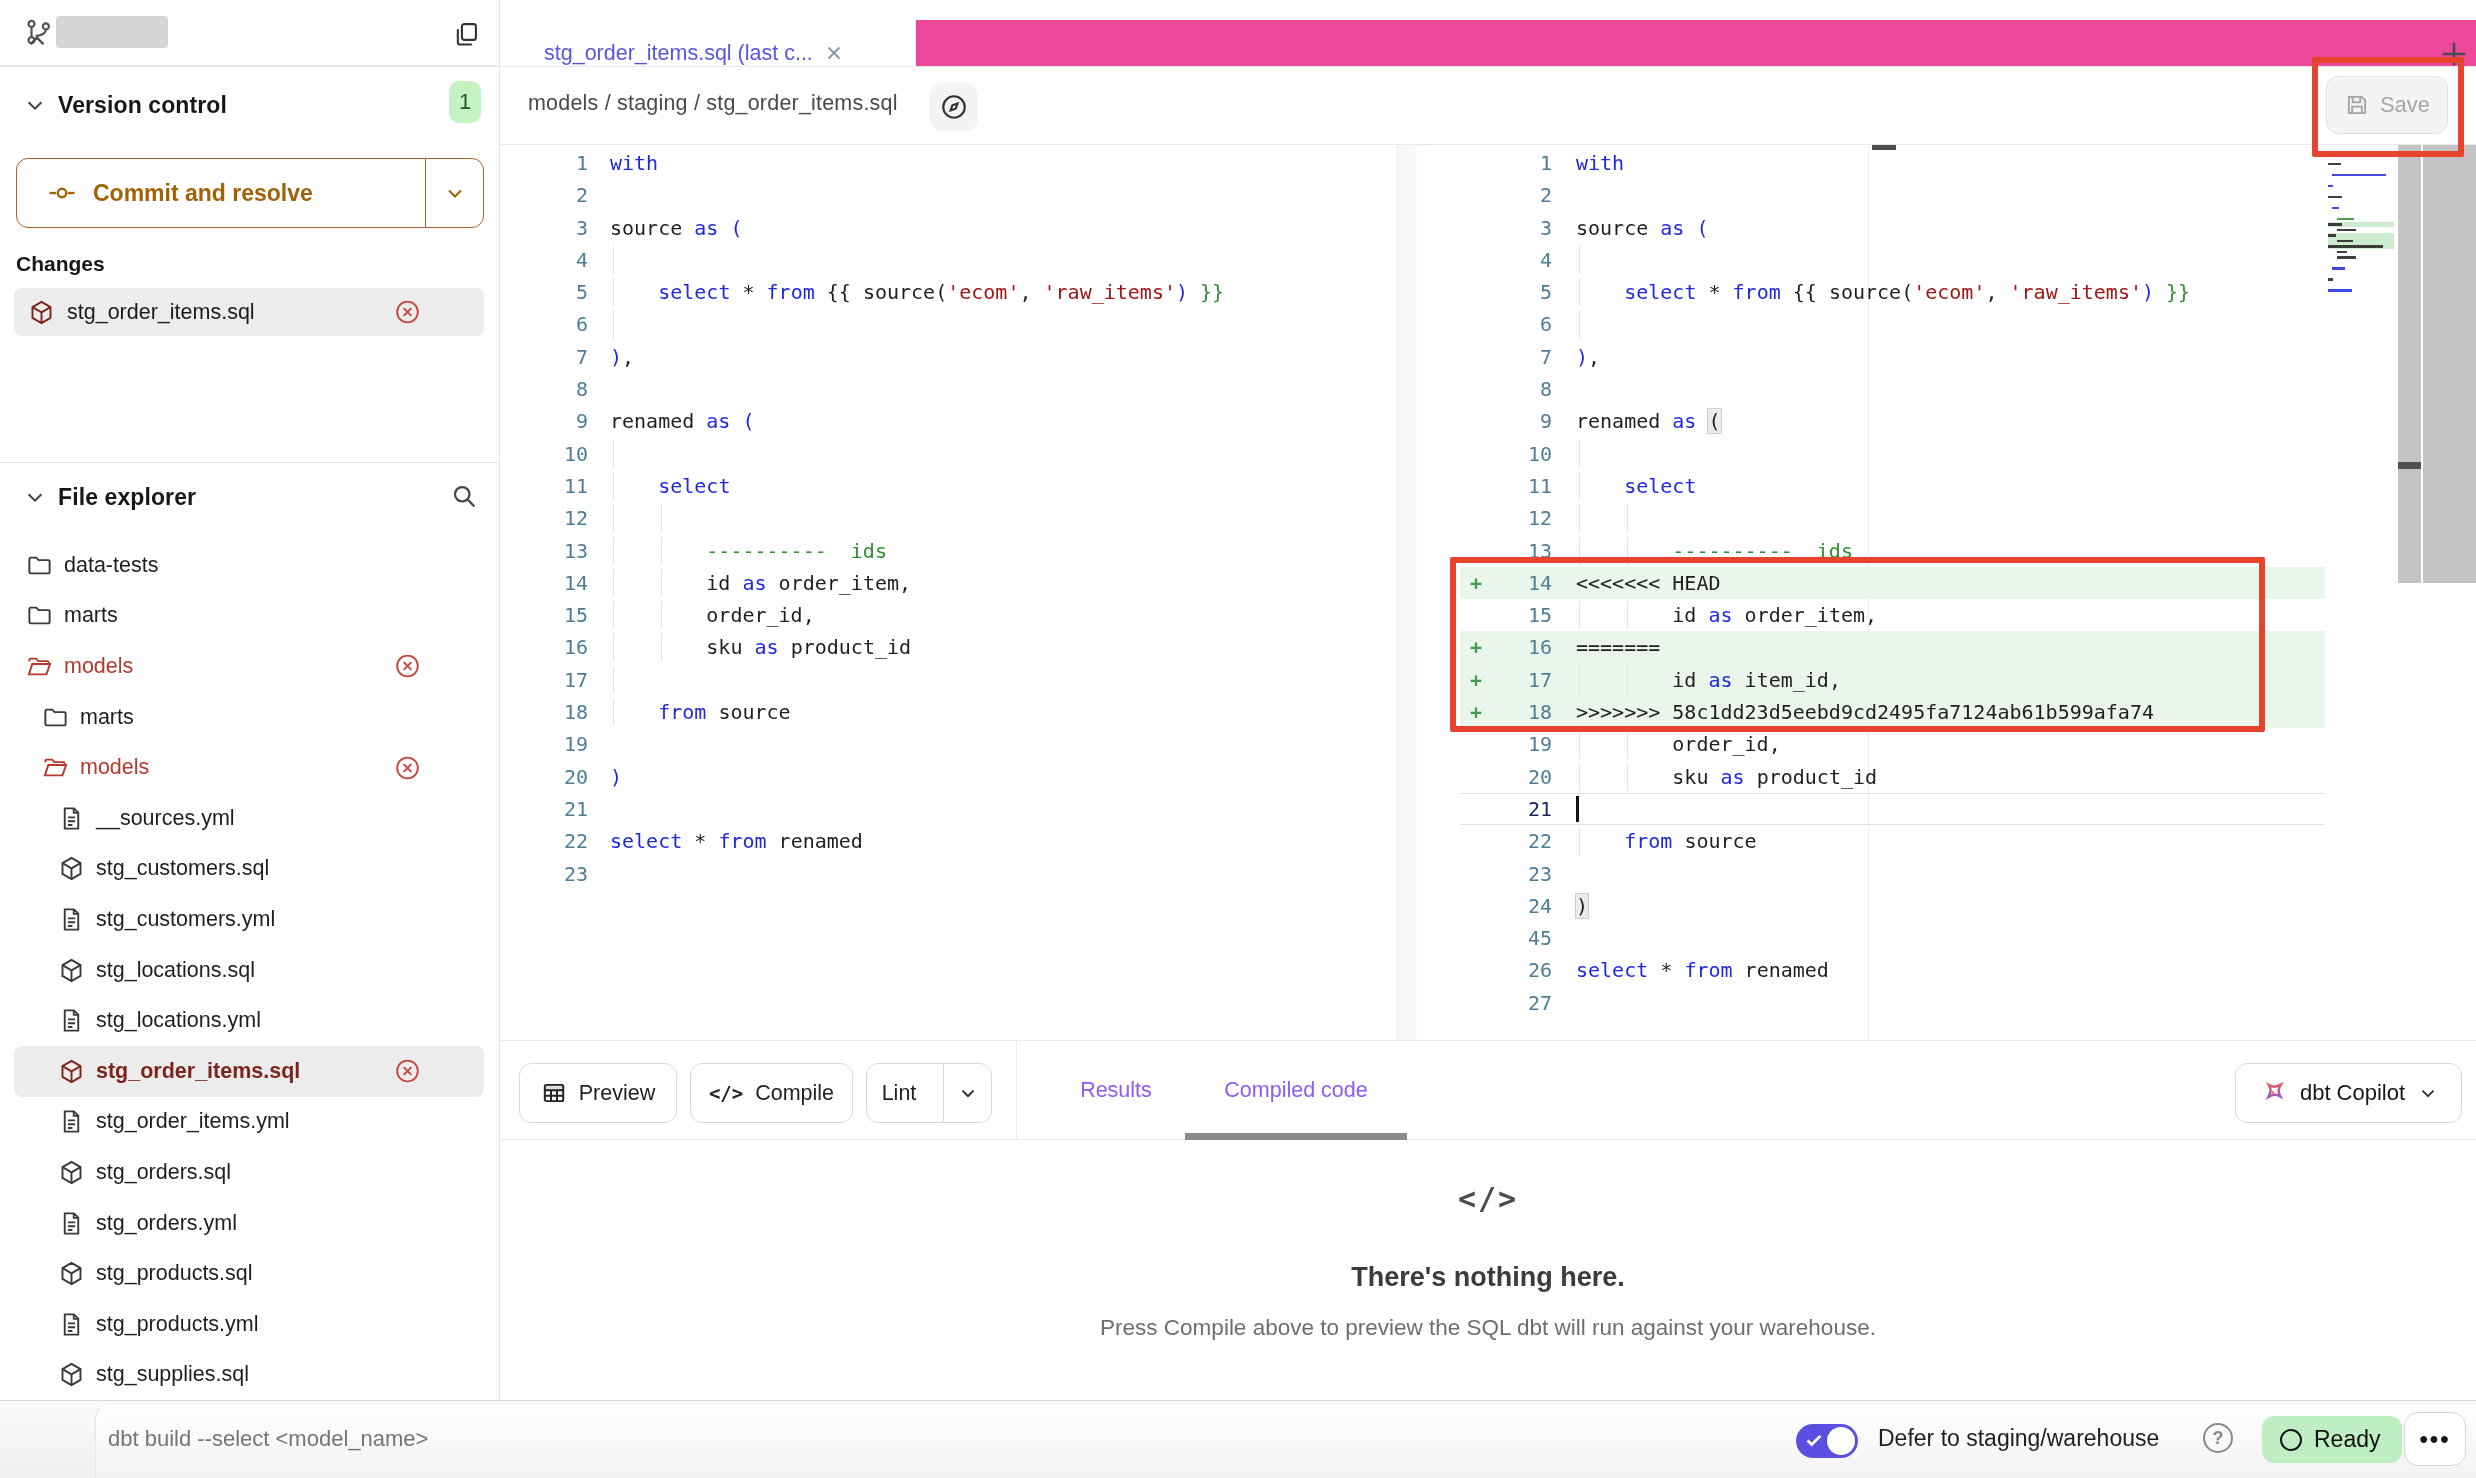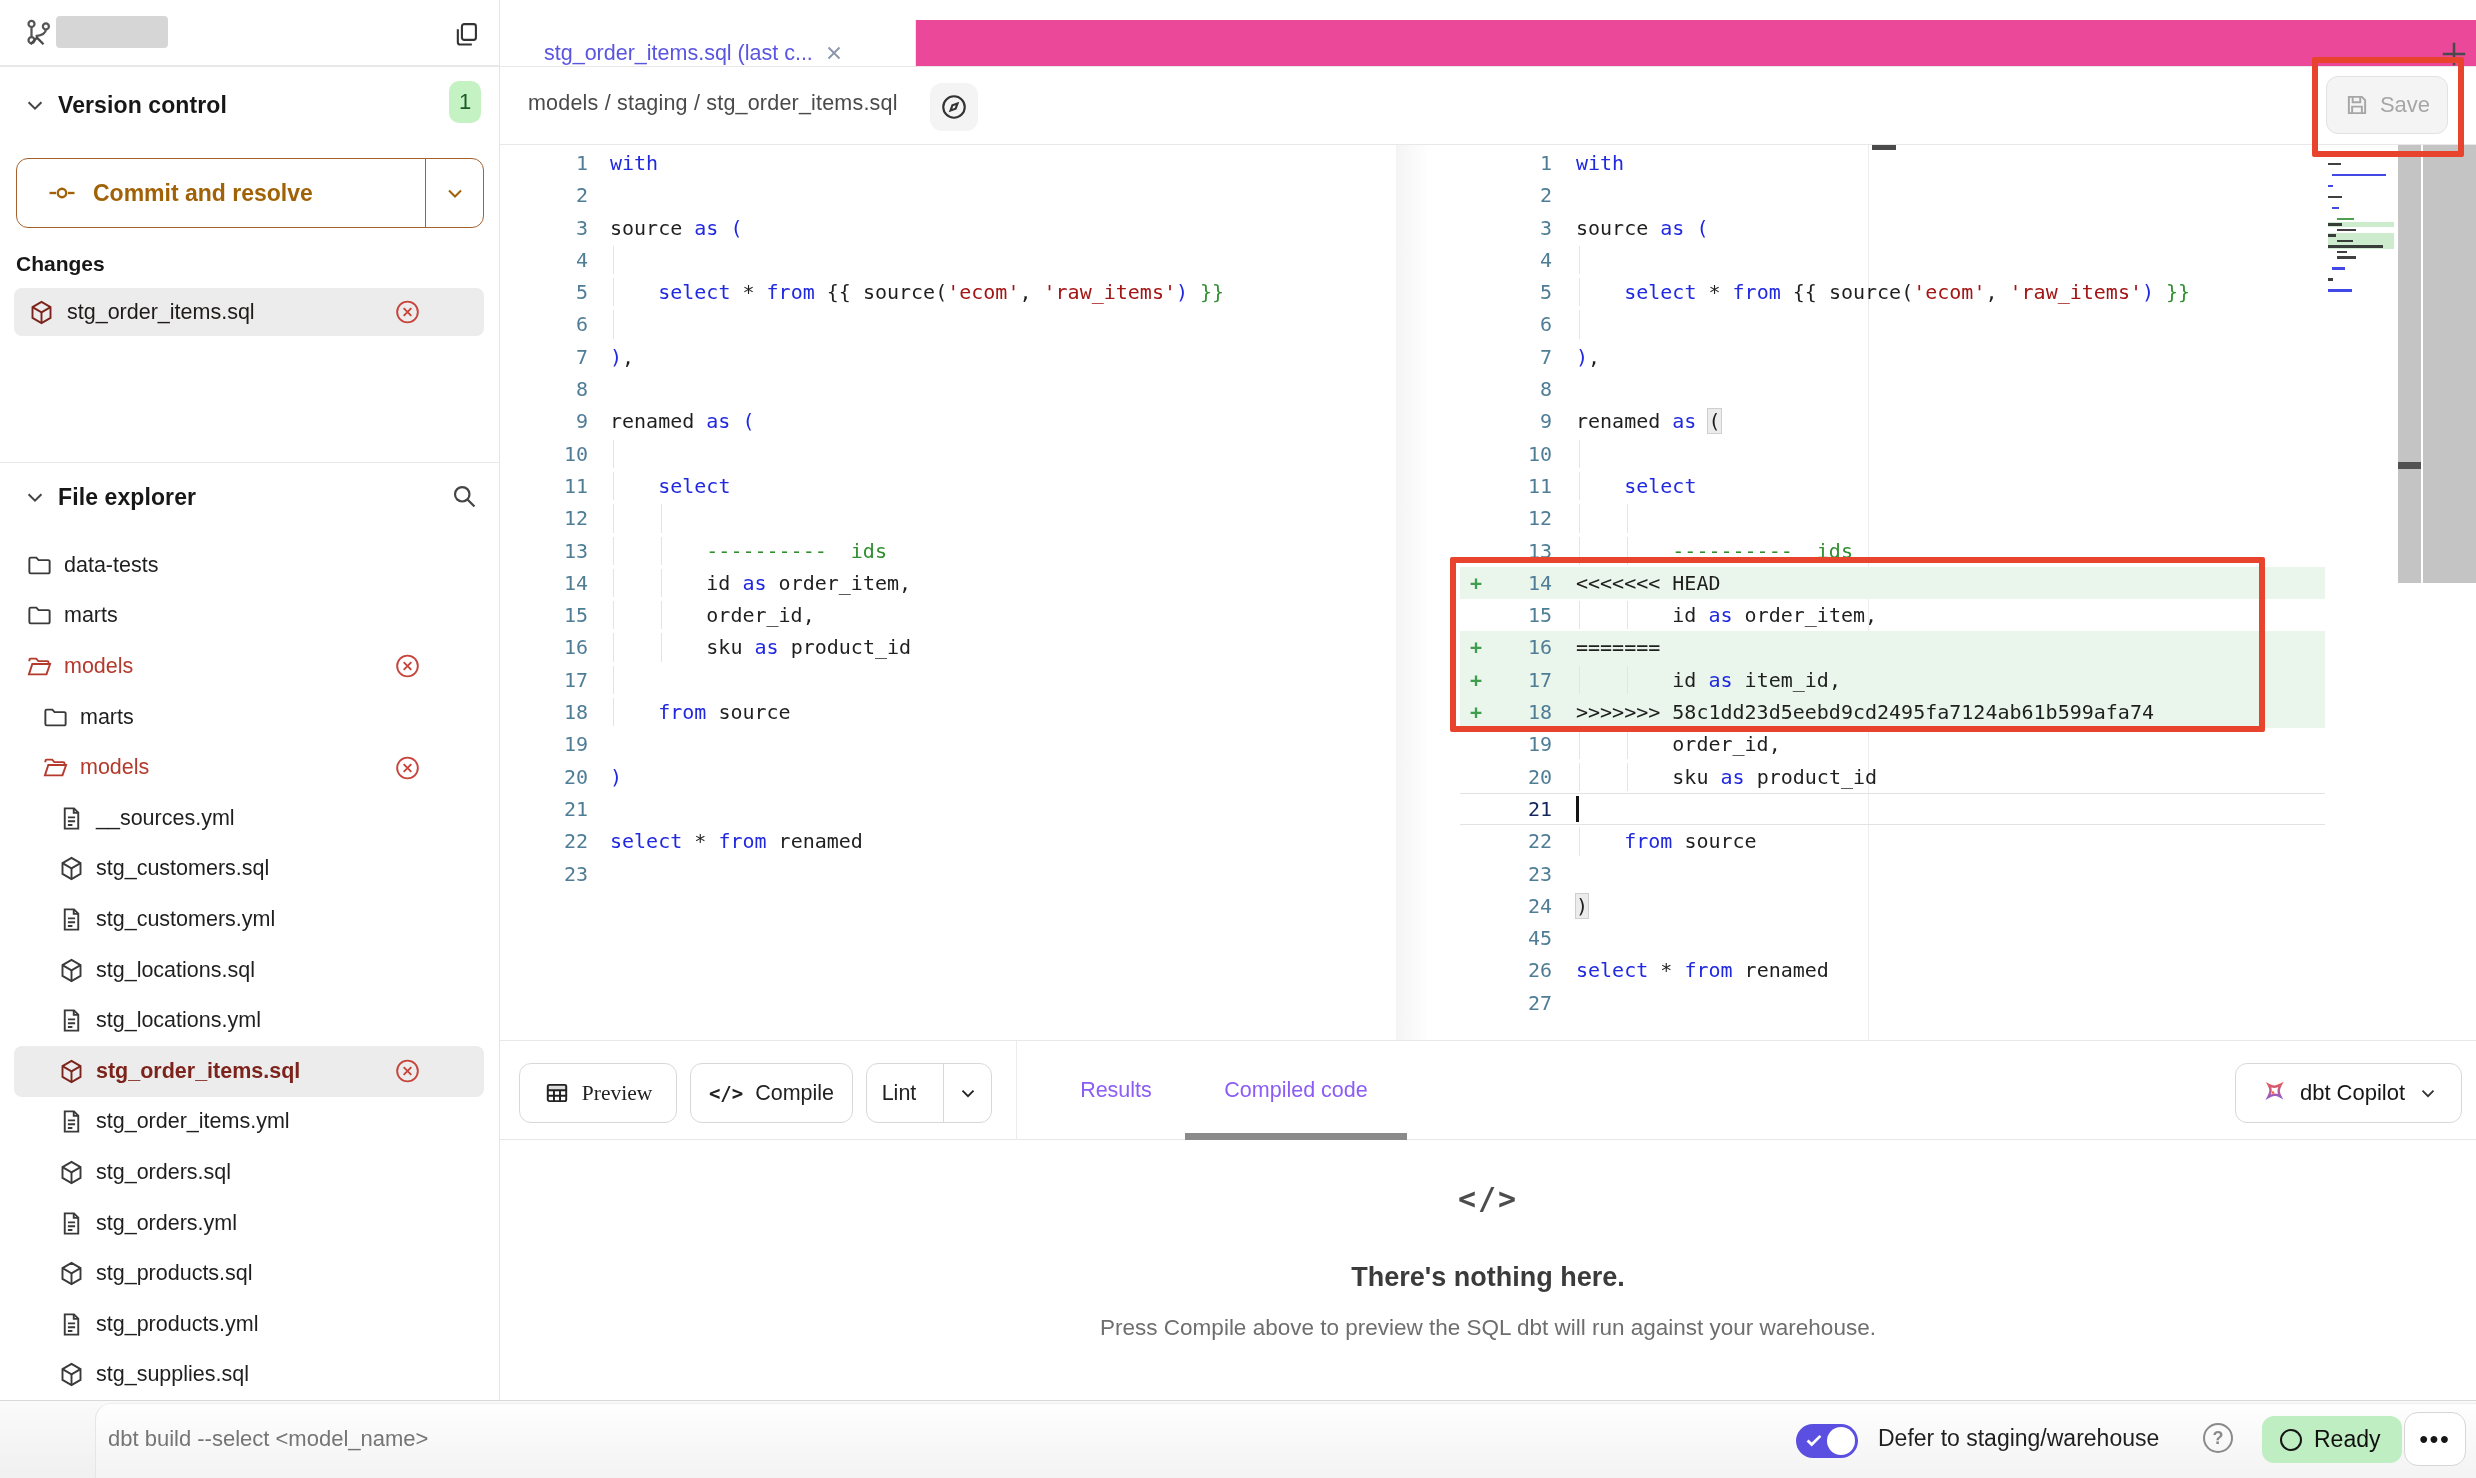--- a/index.html
+++ b/index.html
@@ -74,21 +74,21 @@
   .mm-row.add { background:#cdeccd; }
   .mm-bar { position:absolute; top:1.5px; height:2.6px; opacity:.85; }
   .sb { background:#c4c4c4; }
   #sb1 { left:1898px; top:-3px; width:23px; height:441px; }
   #sb1-thumb { left:1898px; top:317px; width:23px; height:7px; background:#515151; }
   #sb2 { left:1923px; top:-3px; width:53px; height:441px; }
 
   
   #toolbar { left:500px; top:1040px; width:1976px; height:100px; background:#fff; border-top:1px solid #e8e8e8; border-bottom:1px solid #e8e8e8; }
   .tbtn { position:absolute; top:22px; height:60px; border:1px solid #d8d8d8; border-radius:12px; background:#fff; display:flex; align-items:center; justify-content:center; gap:12px; font-size:21.5px; color:#222; font-weight:500; cursor:pointer; }
-  #btn-preview { left:19px; width:158px;font-family:Liberation Serif, serif; }
+  #btn-preview { left:19px; width:158px; }
   #btn-compile { left:190px; width:163px; }
   #btn-lint { left:366px; width:126px; padding:0; }
   #btn-lint .lmain { flex:1; display:flex; align-items:center; justify-content:center; height:100%; }
   #btn-lint .lsplit { width:48px; height:100%; border-left:1px solid #d8d8d8; display:flex; align-items:center; justify-content:center; }
   .tb-divider { position:absolute; left:516px; top:0; width:1px; height:99px; background:#ececec; }
   .rtab { position:absolute; top:0; height:99px; display:flex; align-items:center; justify-content:center; font-size:21.5px; color:#8b5cf6; cursor:pointer; }
   #tab-results { left:560px; width:112px; }
   #tab-compiled { left:685px; width:222px; font-weight:400; }
   #tab-underline { position:absolute; left:685px; top:92px; width:222px; height:7px; background:#8a8a8a; }
   #copilot-btn { position:absolute; left:1735px; top:22px; width:227px; height:60px; border:1px solid #d8d8d8; border-radius:12px; display:flex; align-items:center; justify-content:center; gap:12px; font-size:22px; font-weight:500; color:#171717; background:#fff; cursor:pointer; }

